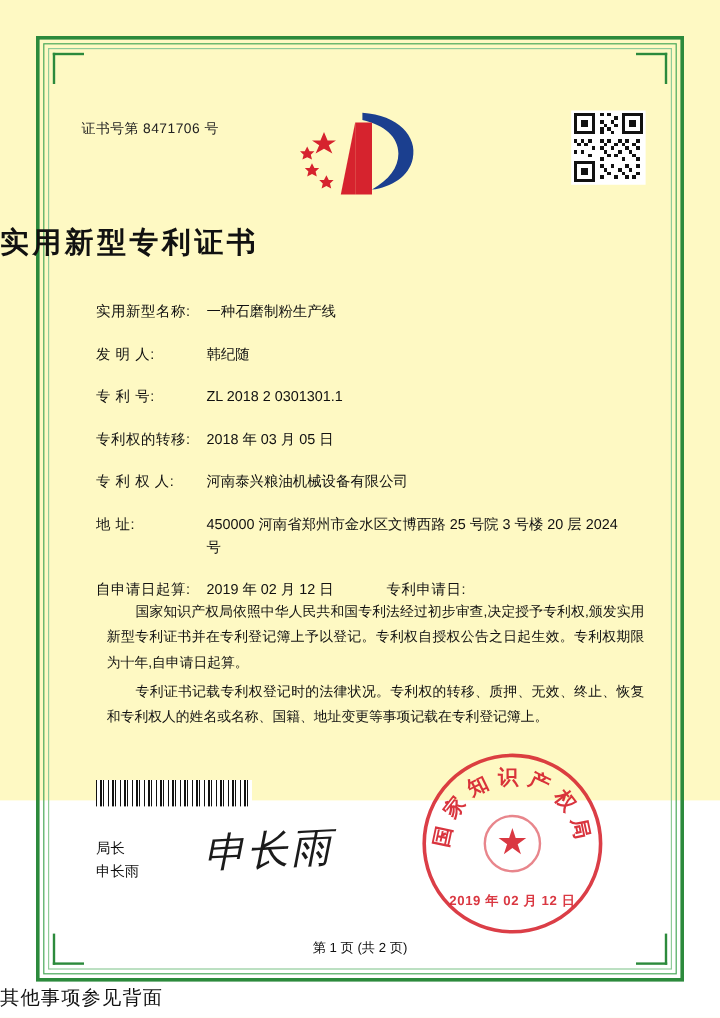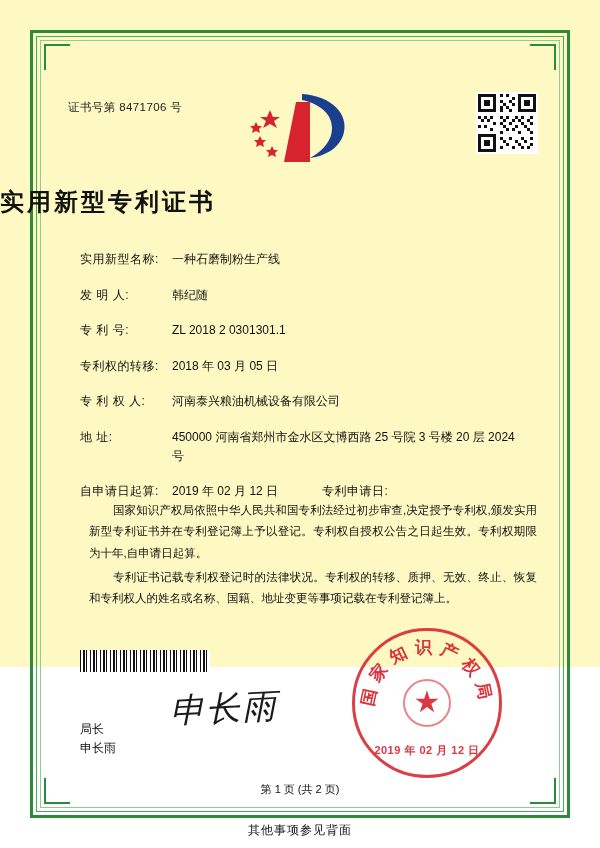--- a/index.html
+++ b/index.html
@@ -149,21 +149,21 @@
       to right,
       #111 0px, #111 1px, #fff 1px, #fff 3px,
       #111 3px, #111 5px, #fff 5px, #fff 6px,
       #111 6px, #111 7px, #fff 7px, #fff 10px
     );
   }
 
   
   .sig-label {
     position: absolute;
-    left: 80px; top: 720px;
+    left: 80px; top: 698px;
     font-size: 12px;
     line-height: 1.6;
     color: #111;
   }
   .sig-script {
     position: absolute;
     left: 170px; top: 686px;
     font-family: "DejaVu Serif", "Liberation Serif", serif;
     font-size: 34px;
     font-style: italic;
@@ -224,22 +224,21 @@
   .page-num {
     position: absolute;
     left: 0; right: 0; top: 782px;
     text-align: center;
     font-size: 11px;
     color: #111;
   }
   .footer-note {
     position: absolute;
     left: 0; right: 0; top: 822px;
-    text-align: center;
-    font-size: 12px;
+    font-size: 16px;
     color: #111;
     letter-spacing: 1px;
   }
 </style>
 </head>
 <body>
 
 <div class="page">
 
   <div class="frame-outer"></div>

